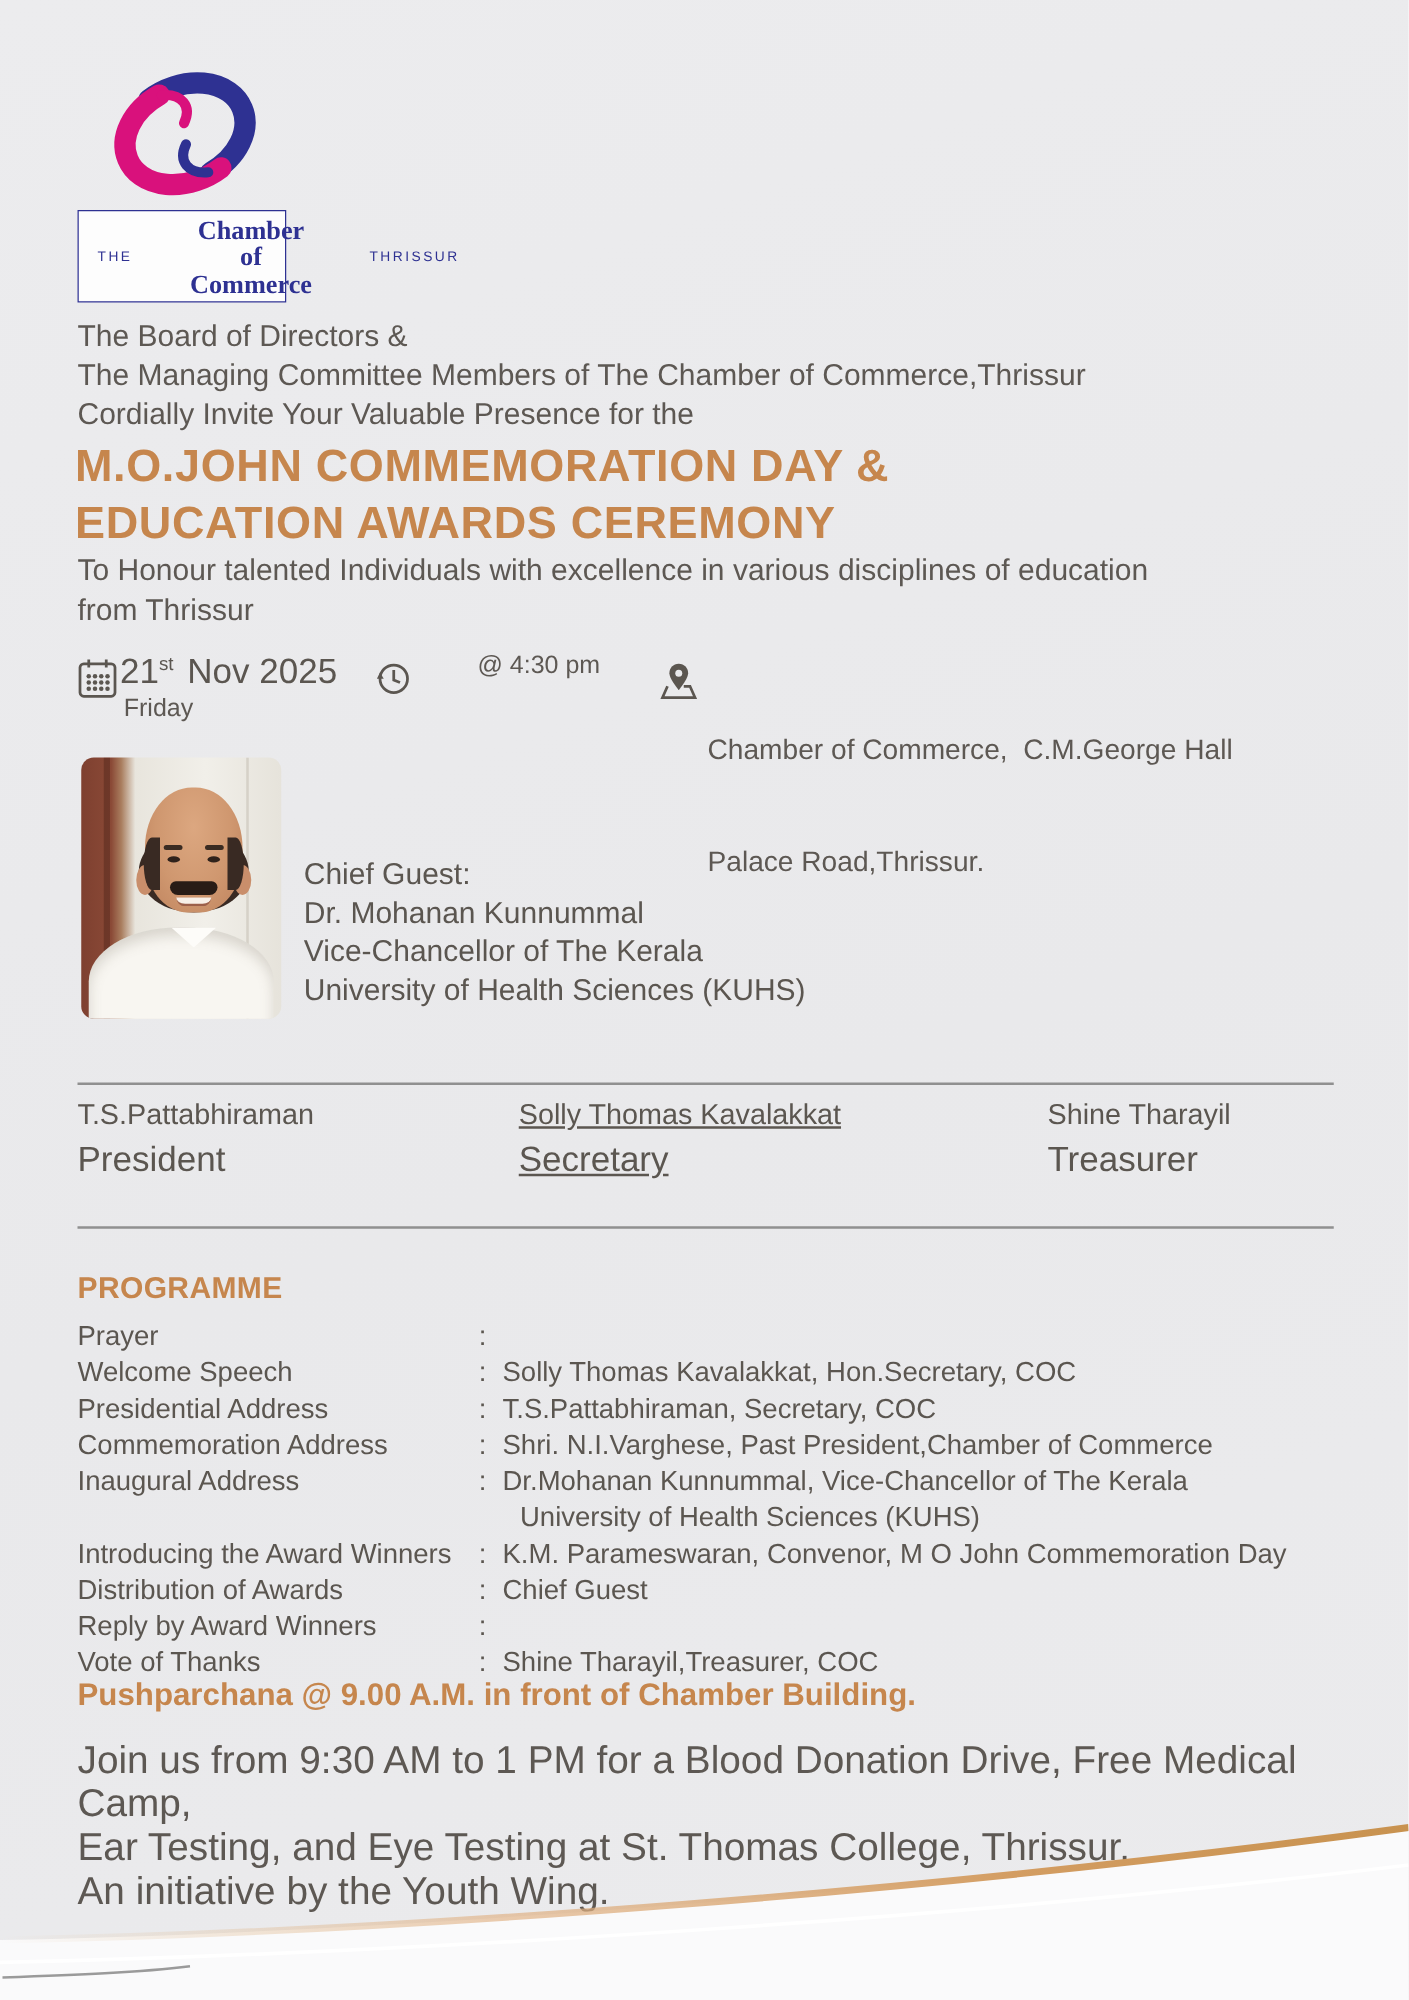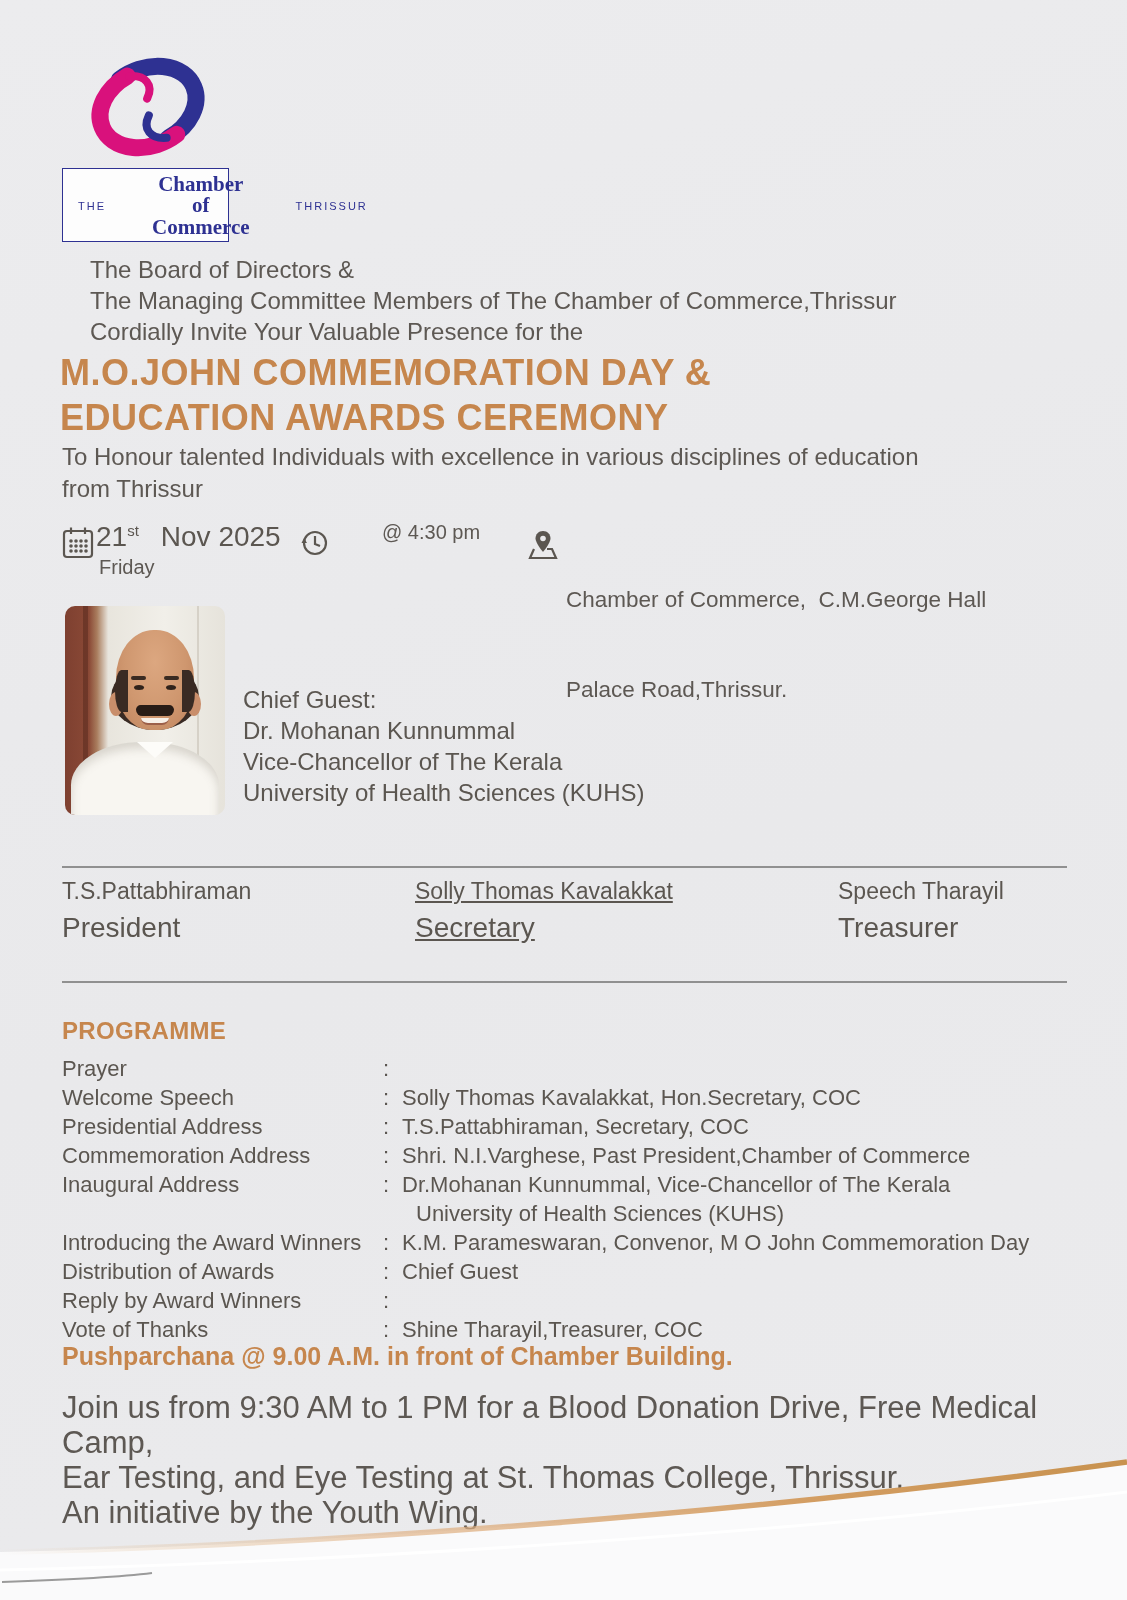--- a/index.html
+++ b/index.html
@@ -19,30 +19,30 @@
     border:1px solid #2e3192; padding:5px 9px 4px 9px;
     display:flex; justify-content:space-between;gap:40px;
   }
   .mini-row { display:flex; align-items:center; gap:6px; color:#2e3192;
     font-size:11px; letter-spacing:2px; }
   .mini-row::before, .mini-row::after { content:""; flex:1; height:1px; background:#5b63a8; }
   .logo-name { text-align:center; font-family:"Liberation Serif", serif; font-weight:bold;
     color:#2e3192; font-size:21px; line-height:1.02; }
 
   
-  .intro { left:62px; top:254px; font-size:24px; line-height:31px; color:#5d5853;margin-left:28px; }
+  .intro { left:62px; top:254px; font-size:24px; line-height:31px; color:#5d5853; }
   .title { left:60px; top:350px; font-size:36px; font-weight:bold; line-height:45px;
     color:#c6864d; letter-spacing:0.5px; }
   .subtitle { left:62px; top:441px; font-size:24px; line-height:32px; color:#5d5853; }
 
   
   .ev-icon { width:32px; height:34px; }
   .date-wrap { left:96px; top:521px; font-size:28px; color:#5b5650; }
   .date-wrap sup { font-size:15px; vertical-align:super; }
-  .date-rest { margin-left:22px; }
+  .date-rest { margin-left:11px; }
   .weekday { left:99px; top:556px; font-size:20px; }
   .time-txt { left:338px; top:521px; font-size:20px;margin-left:44px; }
   .venue { left:566px; top:525px; font-size:22.5px; line-height:30px; white-space:pre-wrap; }
 
   
   .photo { left:65px; top:606px; width:160px; height:209px; border-radius:10px; overflow:hidden;
     background:linear-gradient(90deg,#7e4030 0%,#8a4936 15%,#a97d5e 20%,#e8e5dd 27%,#f1efe9 62%,#e6e3db 100%); }
   .photo > div { position:absolute; }
   .ph-doorline { left:18px; top:0; width:5px; height:100%; background:rgba(61,26,16,.35); }
   .ph-wallline { left:132px; top:0; width:2px; height:100%; background:rgba(150,140,125,.25); }
@@ -214,21 +214,21 @@
 
   <div class="abs official off1">
     <div>T.S.Pattabhiraman</div>
     <div class="role">President</div>
   </div>
   <div class="abs official off2">
     <div>Solly Thomas Kavalakkat</div>
     <div class="role">Secretary</div>
   </div>
   <div class="abs official off3">
-    <div>Speech Tharayil</div>
+    <div>Shine Tharayil</div>
     <div class="role">Treasurer</div>
   </div>
 
   <div class="abs rule rule2"></div>
 
   <div class="abs programme">
     <div class="prog-head">PROGRAMME</div>
 
     <div class="prog-row">
       <div class="prog-label">Prayer</div>

